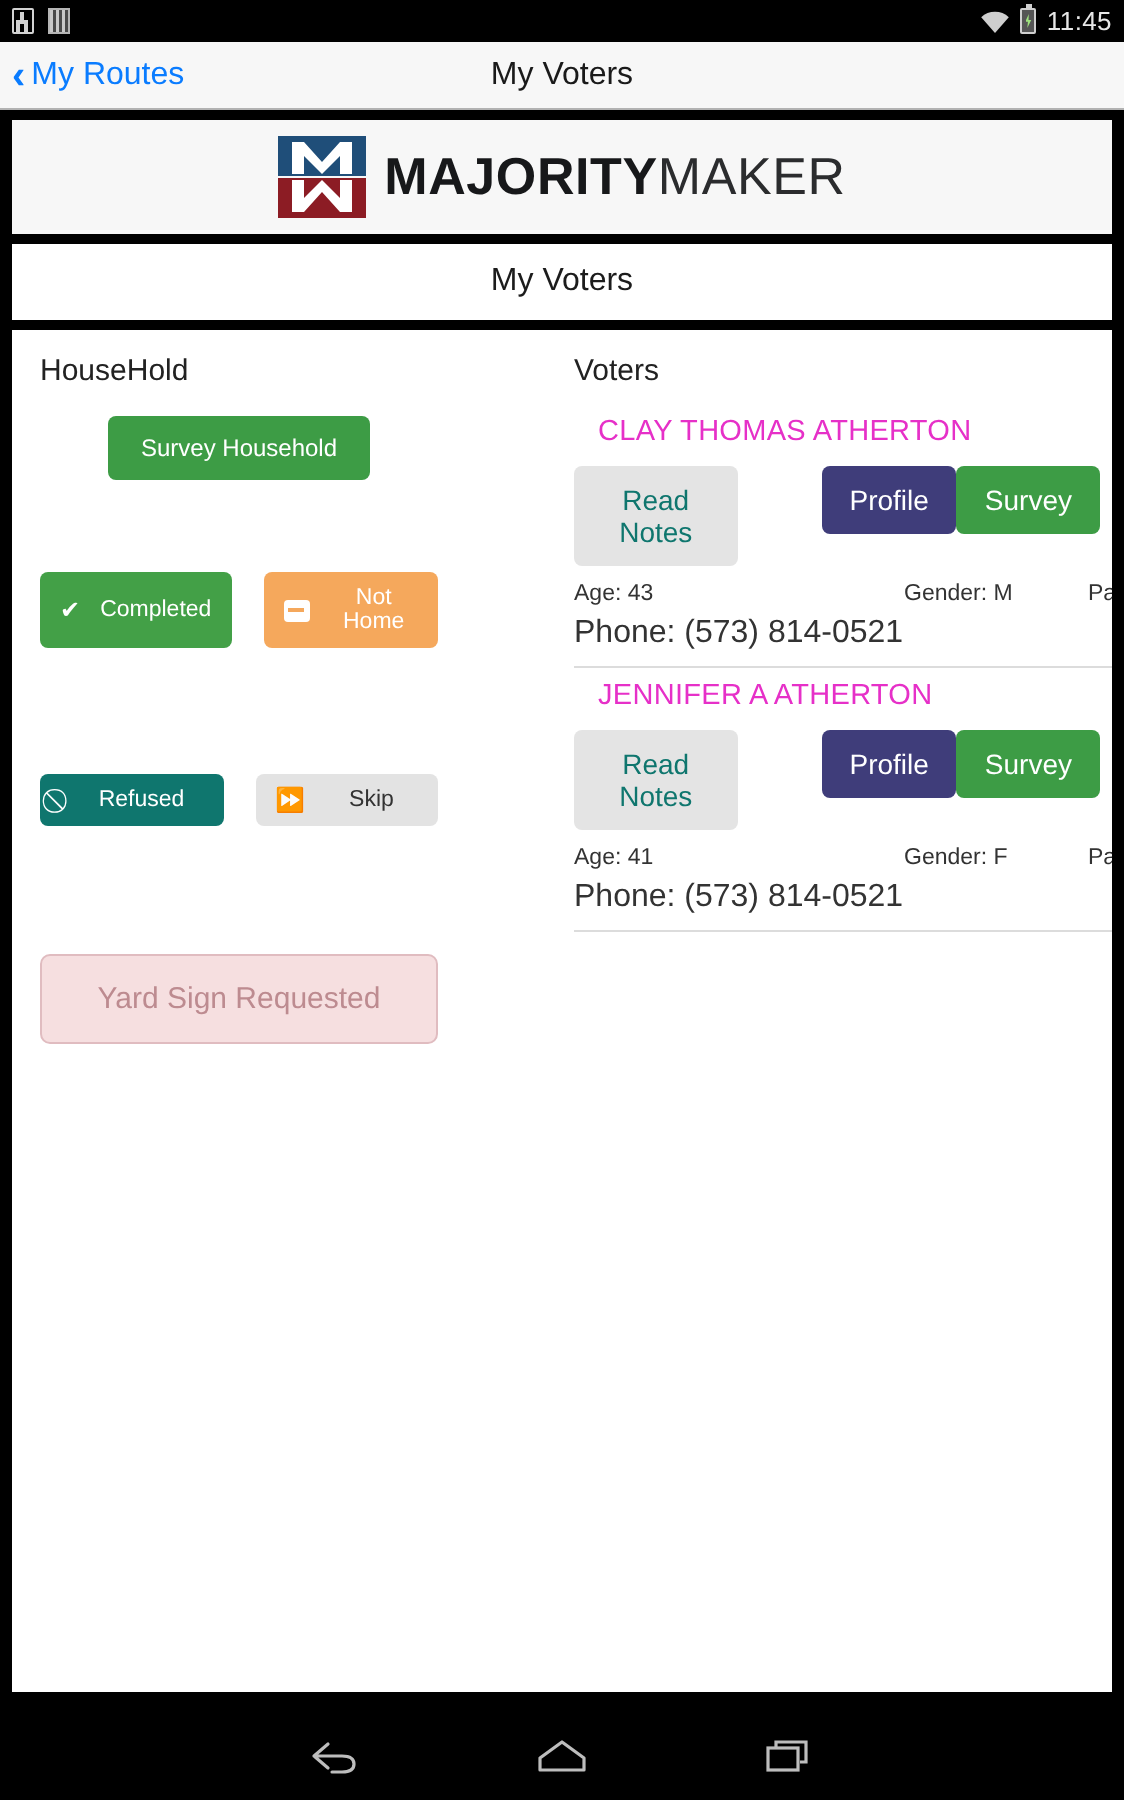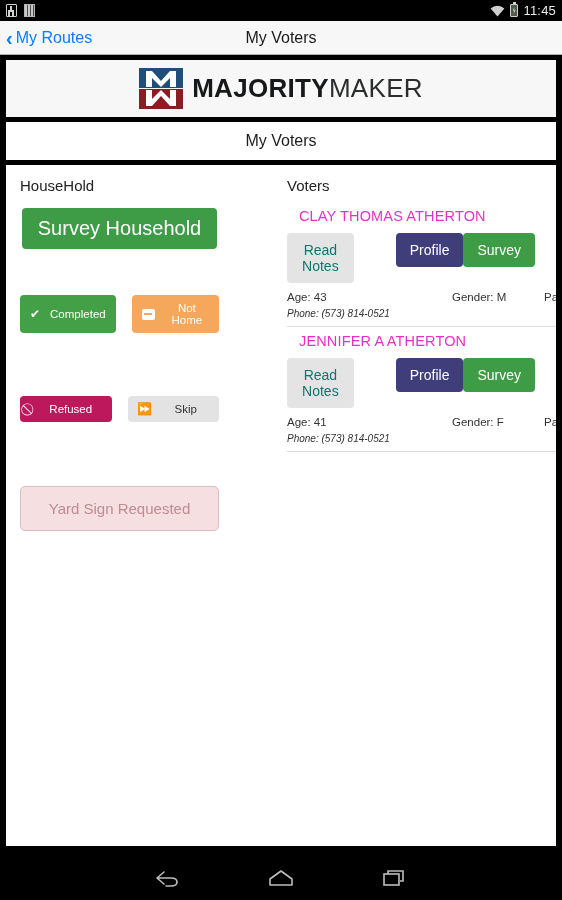--- a/index.html
+++ b/index.html
@@ -94,33 +94,33 @@
   }
   .col-left { width: 227px; flex: none; padding: 12px 14px 0 14px; }
   .col-right { flex: 1; padding: 12px 0 16px 10px; min-width: 0; }
 
   .sec-title { font-size: 15px; color: #222; margin-bottom: 14px; }
 
   .btn { border: none; cursor: pointer; font-family: inherit; }
 
   .btn-survey-household {
     display: block; margin: 0 auto; background: #3d9c45; color: #fff;
-    font-size: 20px; padding: 9px 16px; border-radius: 4px;
+    font-size: 12px; padding: 9px 16px; border-radius: 4px;
   }
 
   .btn-row { display: flex; gap: 16px; }
   .btn-status {
     flex: 1; display: flex; align-items: center; justify-content: flex-start;
     gap: 10px; border-radius: 4px; padding: 7px 10px; font-size: 11.5px;
     color: #fff;
   }
   .btn-status .lbl { flex: 1; text-align: center; }
   .st-completed { background: #43a047; }
   .st-nothome   { background: #f5a85c; }
-  .st-refused   { background: #be185d; }
+  .st-refused   { background: #0f766e; }
   .st-skip      { background: #e3e3e3; color: #333; }
   .bico { font-size: 12px; line-height: 1; display:inline-block; }
   .bico-minus {
     width: 13px; height: 11px; background: #fff; border-radius: 2px;
     position: relative;
   }
   .bico-minus::after {
     content:""; position:absolute; left:2.5px; top:4.5px;
     width:8px; height:2px; background:#f5a85c;
   }
@@ -141,30 +141,30 @@
     color: #e630c8; font-size: 14.5px; letter-spacing: .15px;
     margin-bottom: 9px; white-space: nowrap; margin-left: 12px;
   }
   .voter-actions {
     display: flex; align-items: flex-start; gap: 0; margin-bottom: 8px;
   }
   .vbtn { border: none; border-radius: 4px; font-size: 14px; cursor: pointer;
           font-family: inherit; }
   .btn-readnotes { background: #e4e4e4; color: #0f766e; padding: 9px 14px; }
   .btn-profile   { background: #3f3d7a; color: #fff; padding: 9px 14px; margin-left: 42px; }
-  .btn-survey    { background: #3d9c45; color: #fff; padding: 9px 14px; margin-left: auto; margin-right: 21px;}
+  .btn-survey    { background: #3d9c45; color: #fff; padding: 9px 14px; margin-left: auto; margin-right: 6px;}
 
   .voter-meta {
     display: flex; font-size: 11.5px; color: #333; margin-bottom: 5px;
     white-space: nowrap;
   }
   .m-age { width: 165px; flex: none; }
   .m-gender { width: 92px; flex: none; }
   .m-party { flex: 1; }
-  .voter-phone { font-size: 10px; color: #333; padding-bottom: 7px; font-style: italic; }
+  .voter-phone { font-size: 16px; color: #333; padding-bottom: 7px; }
   .voter-sep { border-bottom: 1px solid #dcdcdc; margin-right: 0; }
 
   
   .androidnav {
     position: absolute; left: 0; bottom: 0; width: 100%; height: 45px;
     background: #000; display: flex; align-items: center; justify-content: space-around;
     padding: 0 110px;
   }
   .androidnav svg { display:block; }
 </style>

